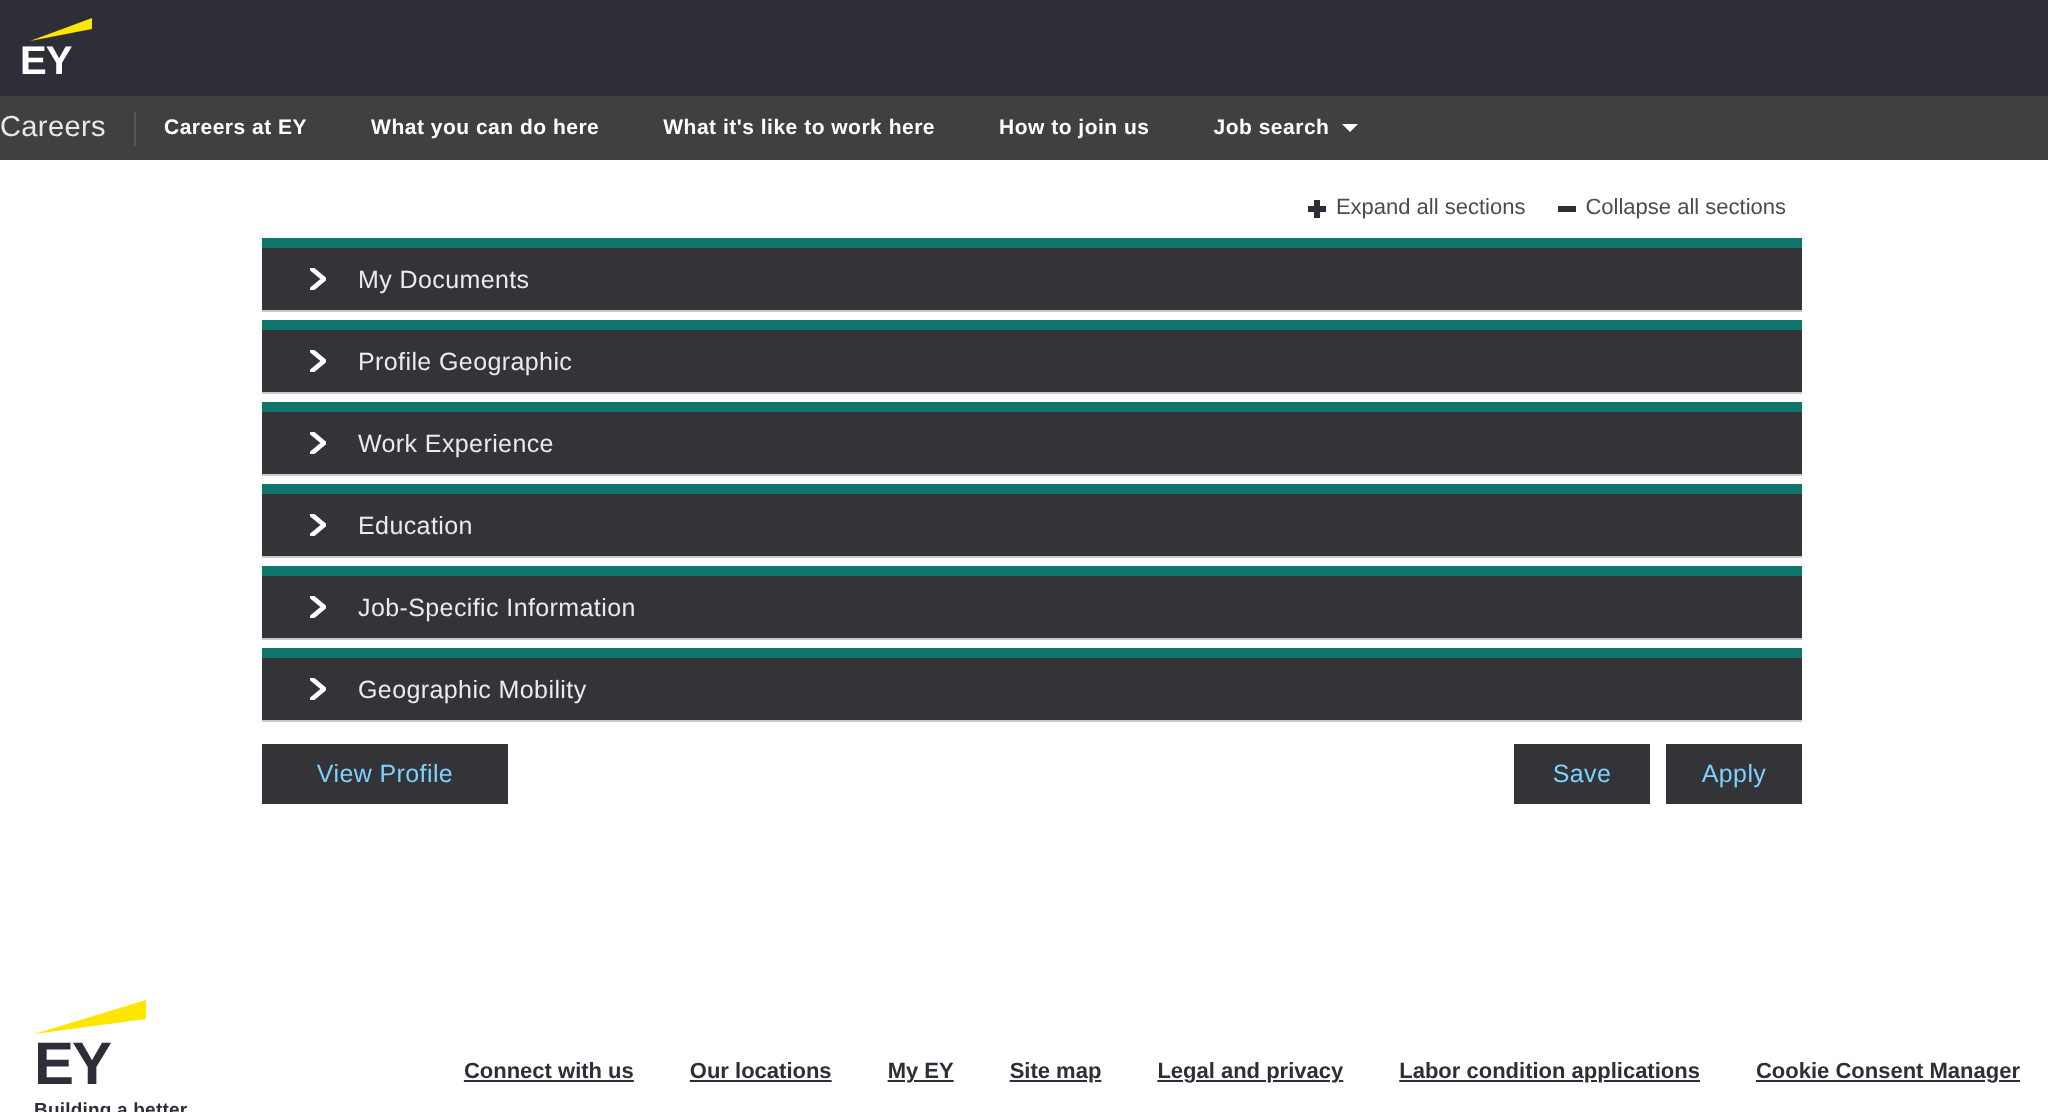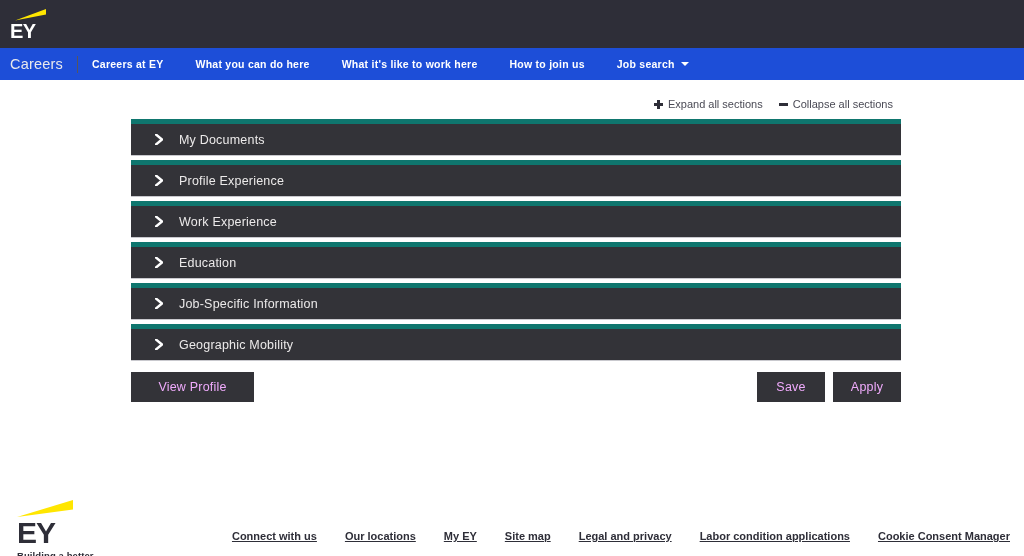--- a/index.html
+++ b/index.html
@@ -44,24 +44,23 @@
     font-family: "Liberation Sans", sans-serif;
     font-weight: bold;
     font-size: 20px;
     letter-spacing: -0.5px;
     line-height: 19px;
   }
 
   
   .navbar {
     height: 32px;
-    background: #1d4ed8;
-    display: flex;
-    align-items: center;
-    padding-left: 10px;
+    background: #404040;
+    display: flex;
+    align-items: center;
   }
   .nav-brand {
     color: #e8e8ec;
     font-size: 14.5px;
     font-weight: 400;
     letter-spacing: 0.2px;
     padding-right: 14px;
     white-space: nowrap;
   }
   .nav-divider {
@@ -177,21 +176,21 @@
   .actions {
     width: 770px;
     margin-left: 131px;
     margin-top: 11px;
     display: flex;
     align-items: center;
     justify-content: space-between;
   }
   .btn {
     background: #333338;
-    color: #f0abfc;
+    color: #7dd3fc;
     border: none;
     font-family: "Liberation Sans", sans-serif;
     font-size: 12.5px;
     height: 30px;
     cursor: pointer;
     letter-spacing: 0.2px;
   }
   .btn-view { width: 123px; }
   .right-actions { display: flex; }
   .btn-save  { width: 68px; margin-right: 8px; }
@@ -310,21 +309,21 @@
       </span>
       <span class="acc-label">My Documents</span>
     </div>
 
     <div class="acc-row">
       <span class="chev">
         <svg width="8" height="11" viewBox="0 0 8 11">
             <path d="M1 0.5 L7 5.5 L1 10.5" fill="none" stroke="#ffffff" stroke-width="2.4" stroke-linecap="round" stroke-linejoin="round"></path>
           </svg>
       </span>
-      <span class="acc-label">Profile Experience</span>
+      <span class="acc-label">Profile Geographic</span>
     </div>
 
     <div class="acc-row">
       <span class="chev">
         <svg width="8" height="11" viewBox="0 0 8 11">
             <path d="M1 0.5 L7 5.5 L1 10.5" fill="none" stroke="#ffffff" stroke-width="2.4" stroke-linecap="round" stroke-linejoin="round"></path>
           </svg>
       </span>
       <span class="acc-label">Work Experience</span>
     </div>

